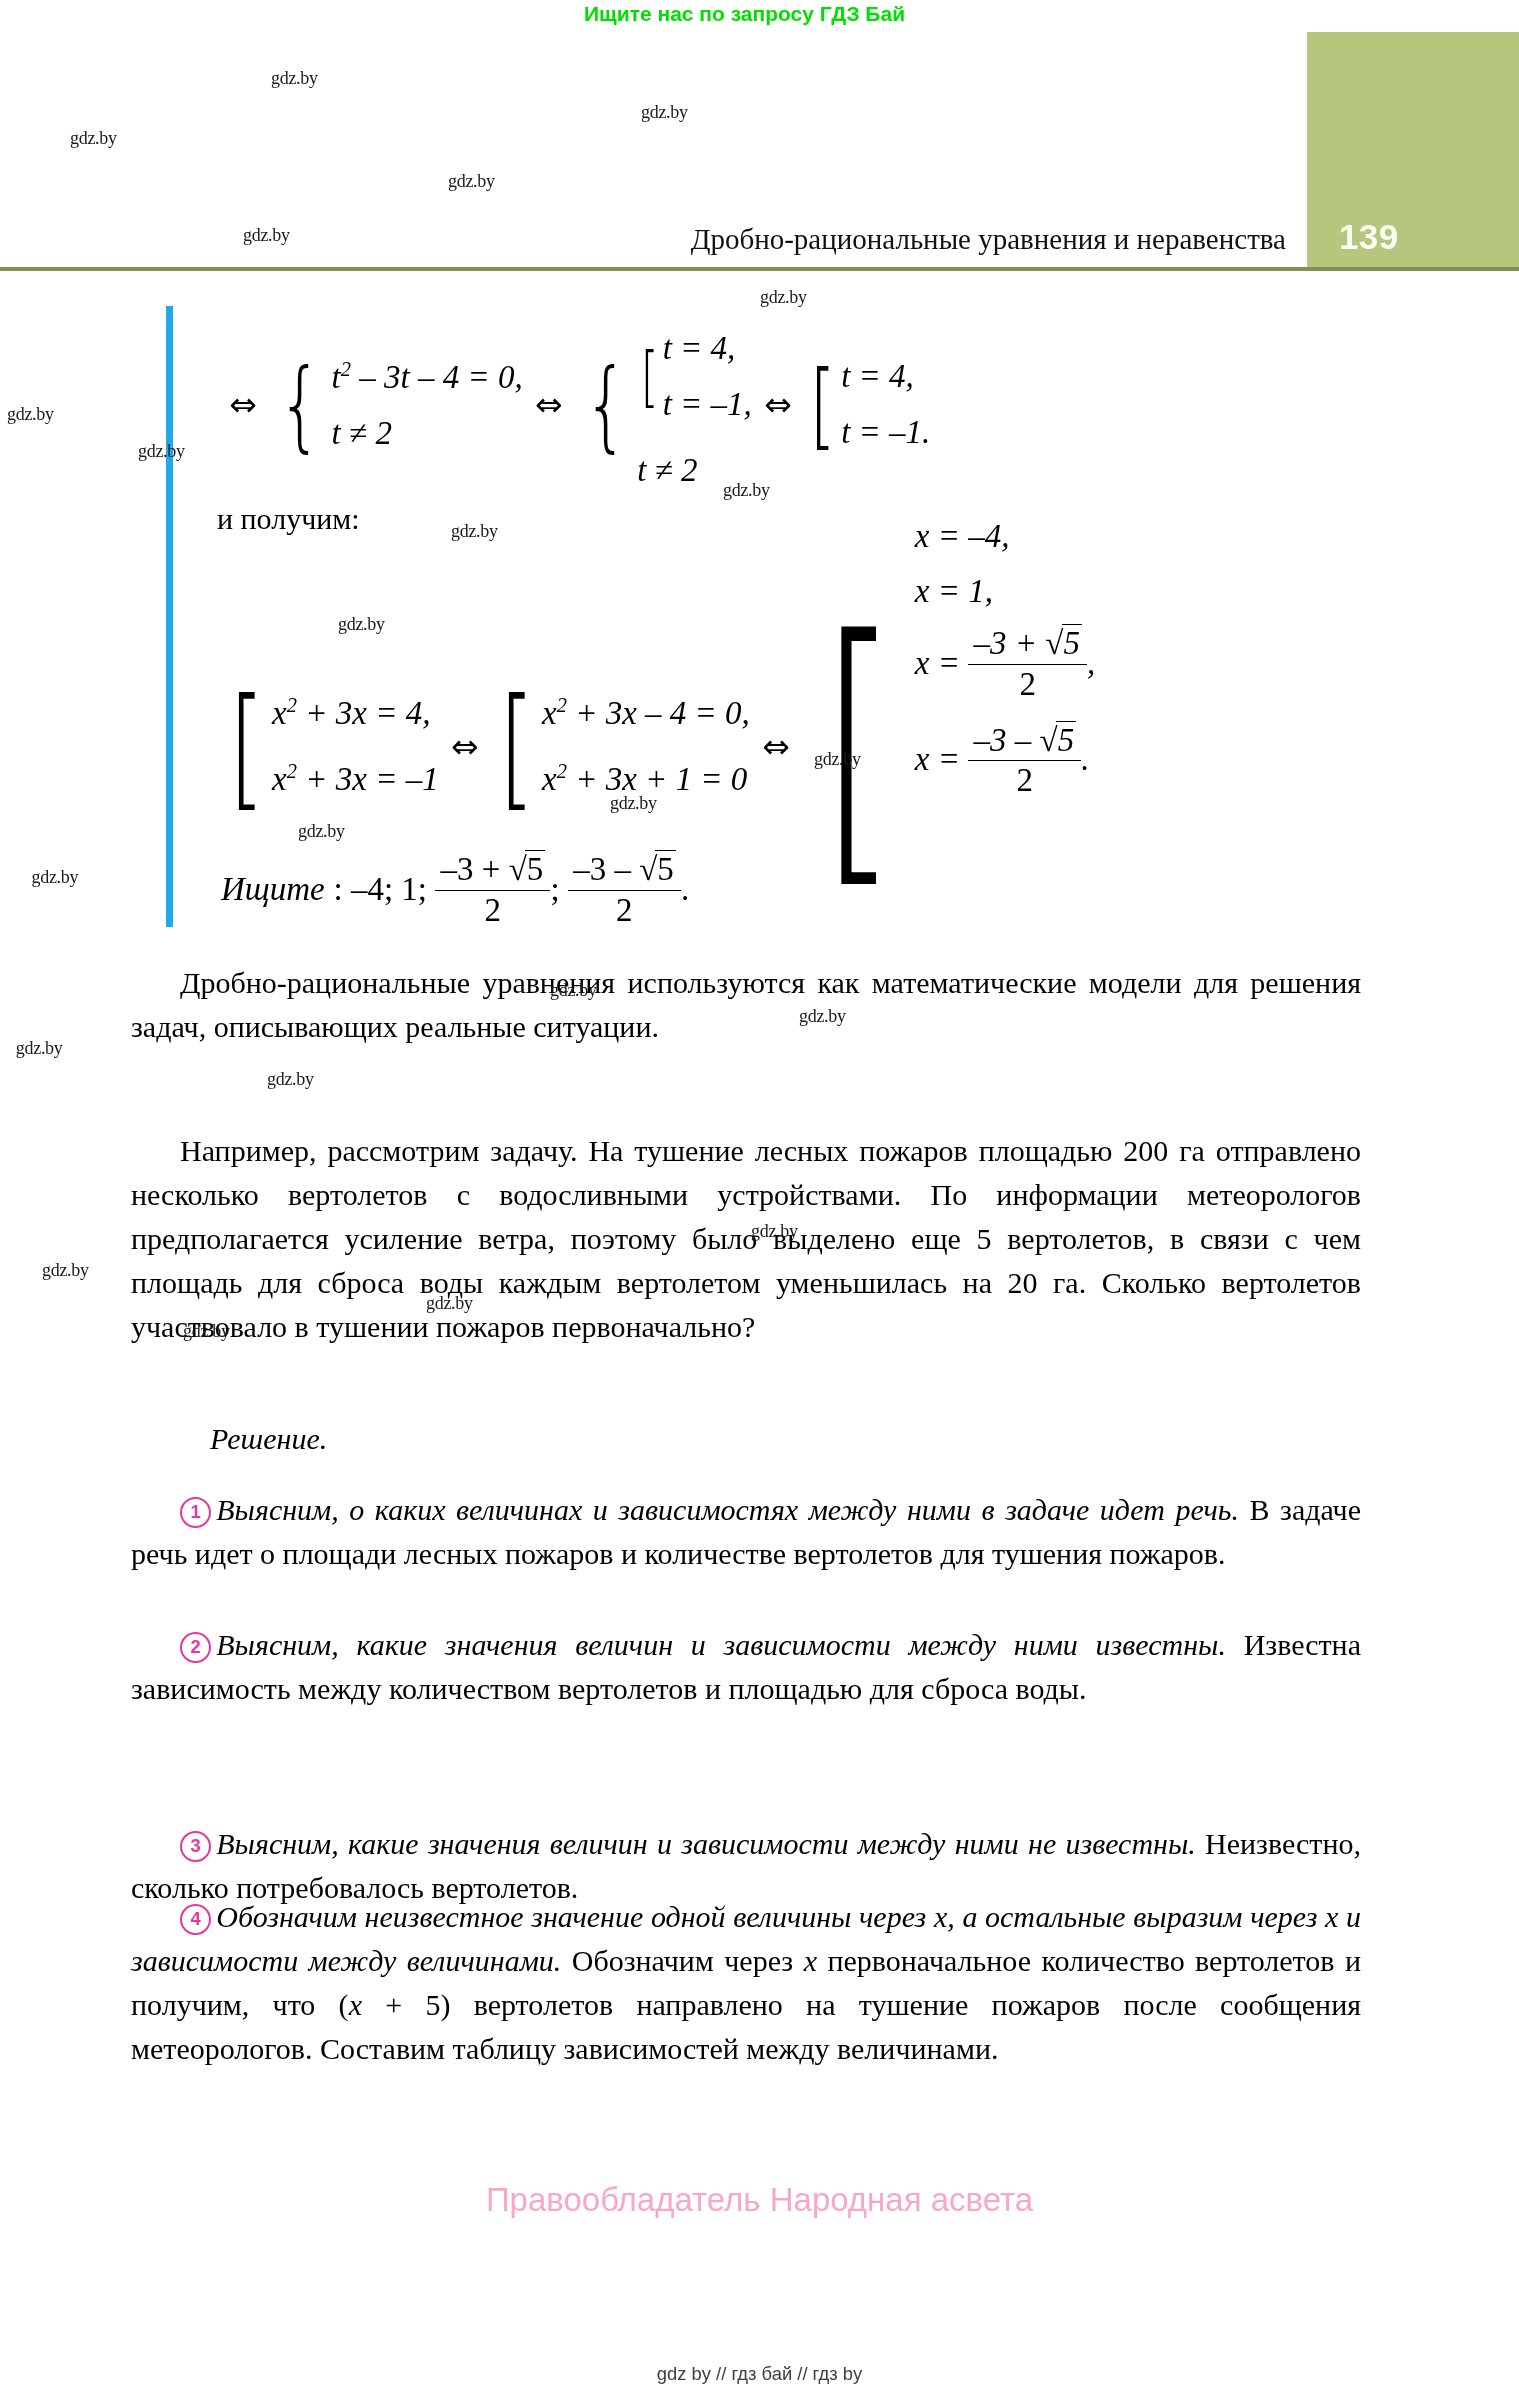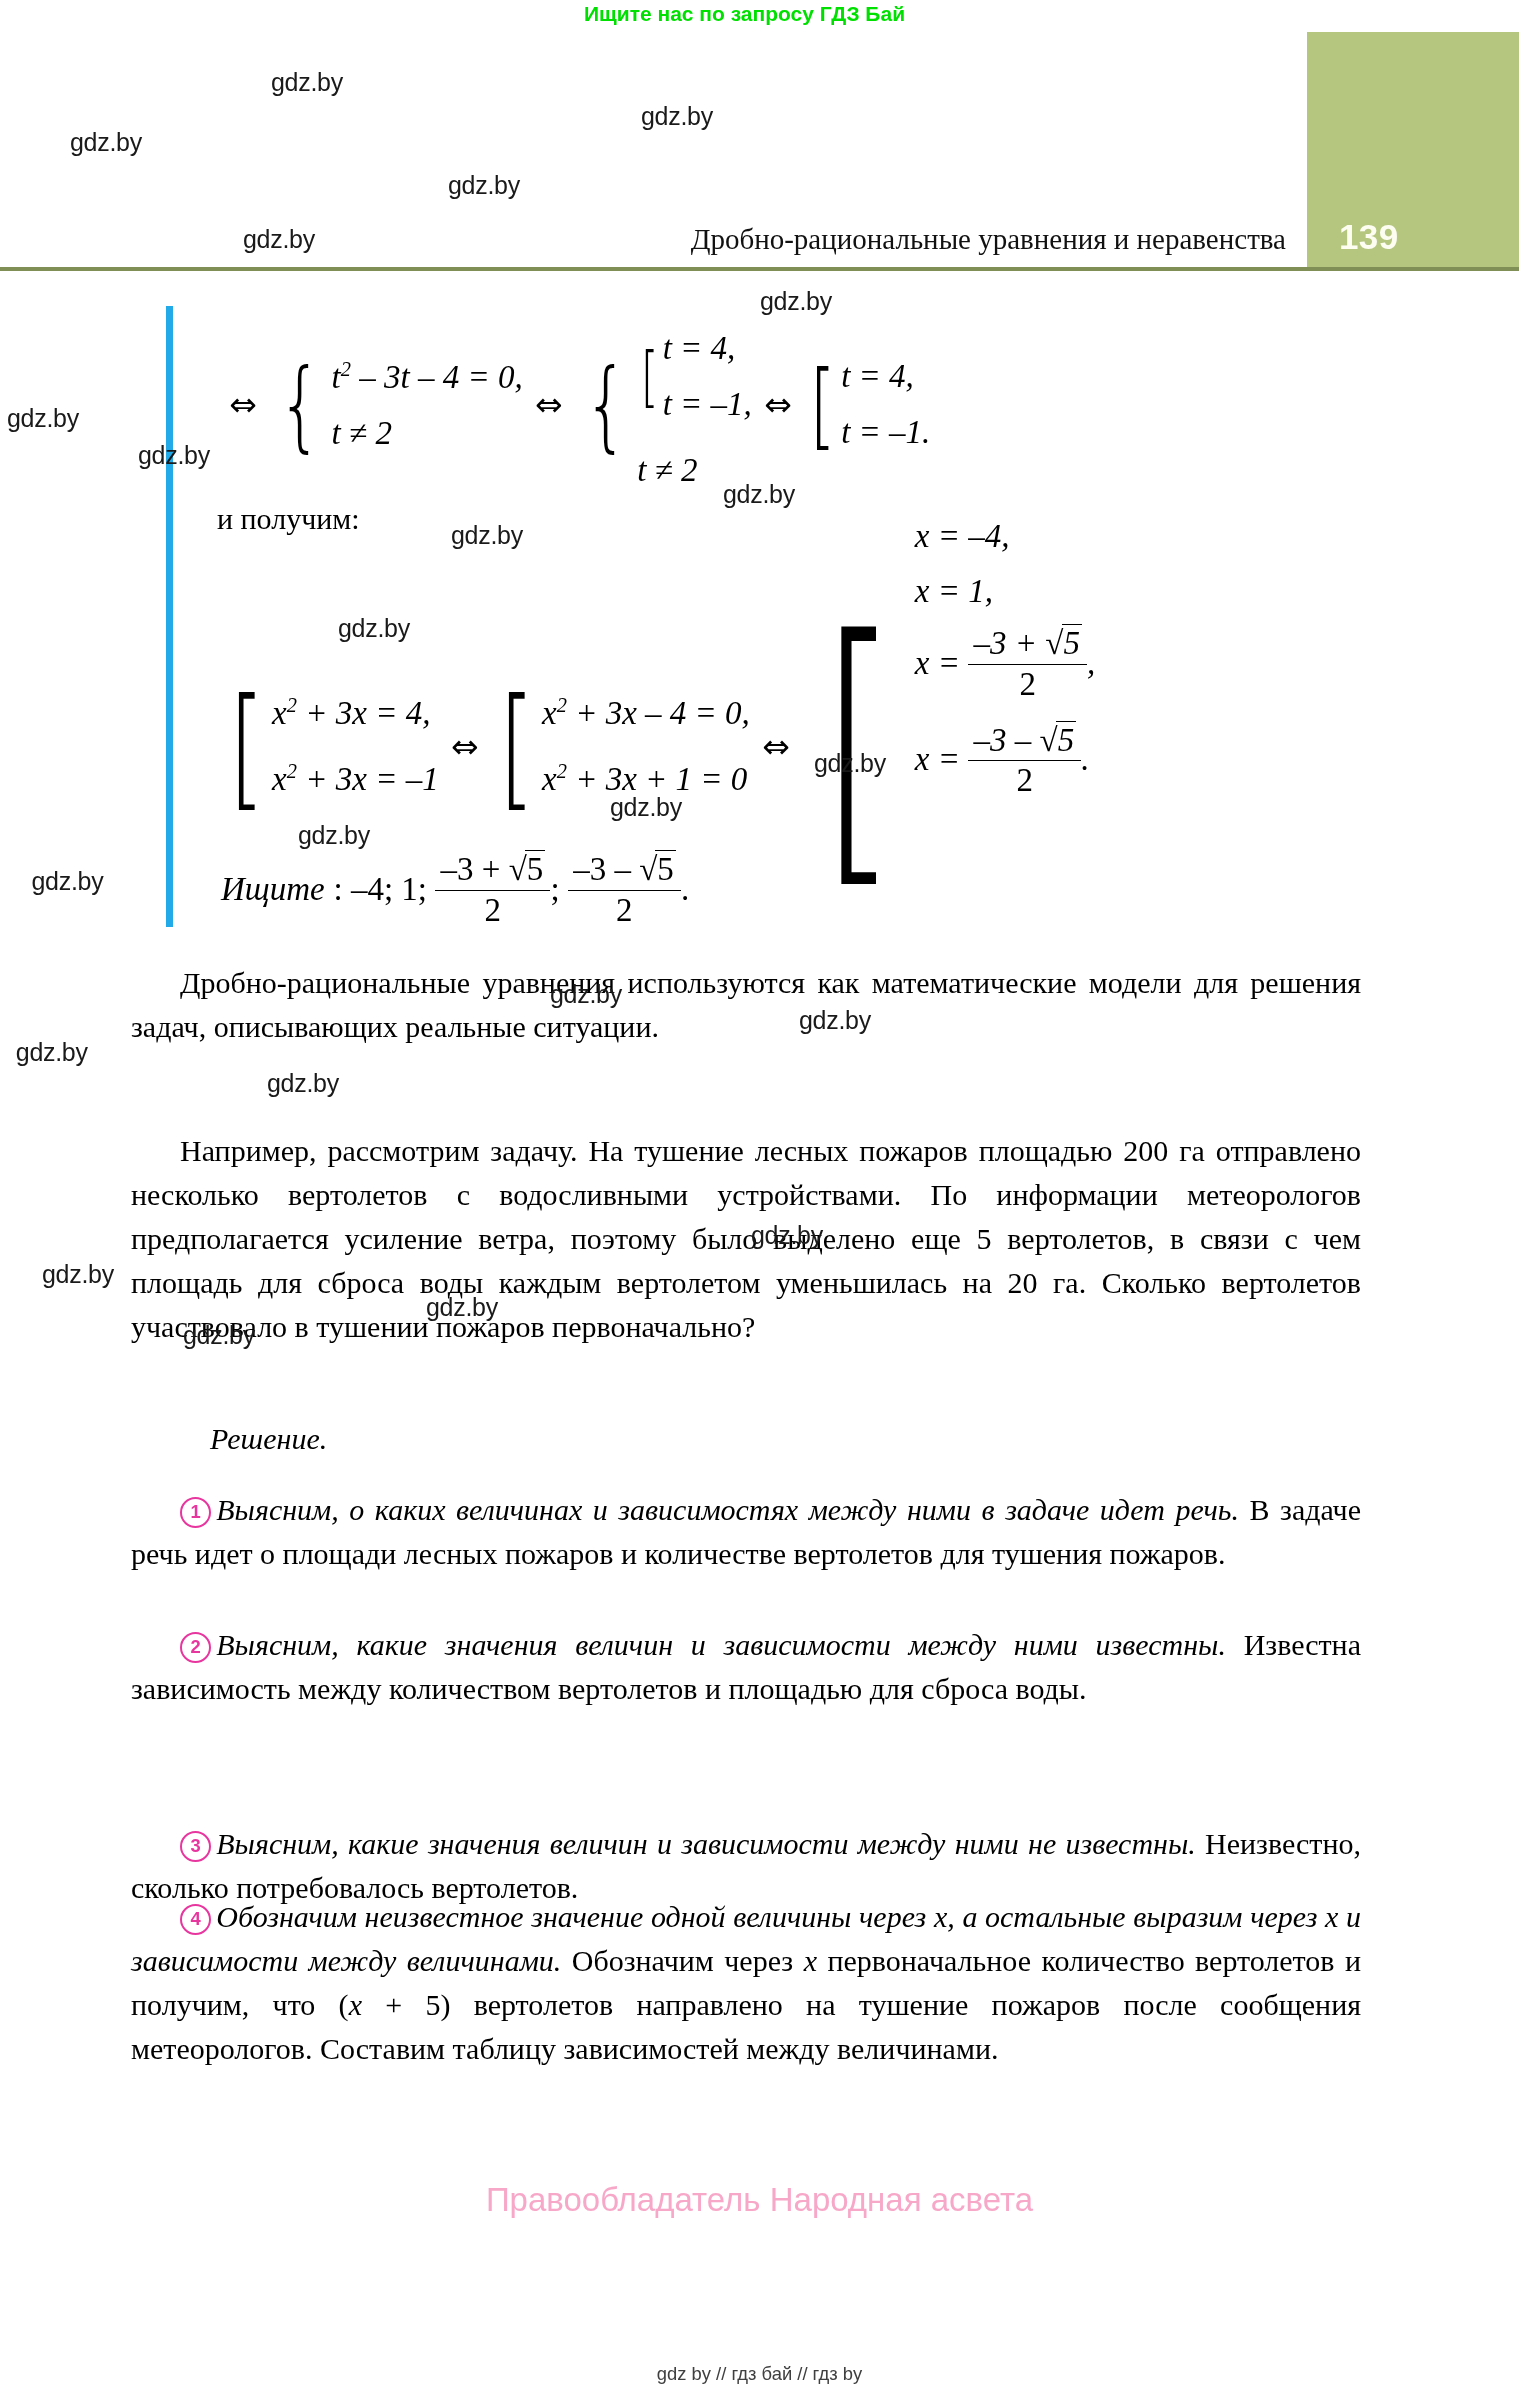--- a/index.html
+++ b/index.html
@@ -12,22 +12,22 @@
     height: 2401px;
     position: relative;
     font-family: "Liberation Serif", serif;
     color: #000000;
     overflow: hidden;
   }
 
   
   .wm {
     position: absolute;
-    font-family: Liberation Sans, sans-serif;
-    font-size: 25px;
+    font-family: Liberation Serif, serif;
+    font-size: 18px;
     color: #1a1a1a;
     white-space: nowrap;
     letter-spacing: -0.3px;
   }
 
   
   .promo {
     position: absolute;
     top: 1.8px;
     left: 0;

